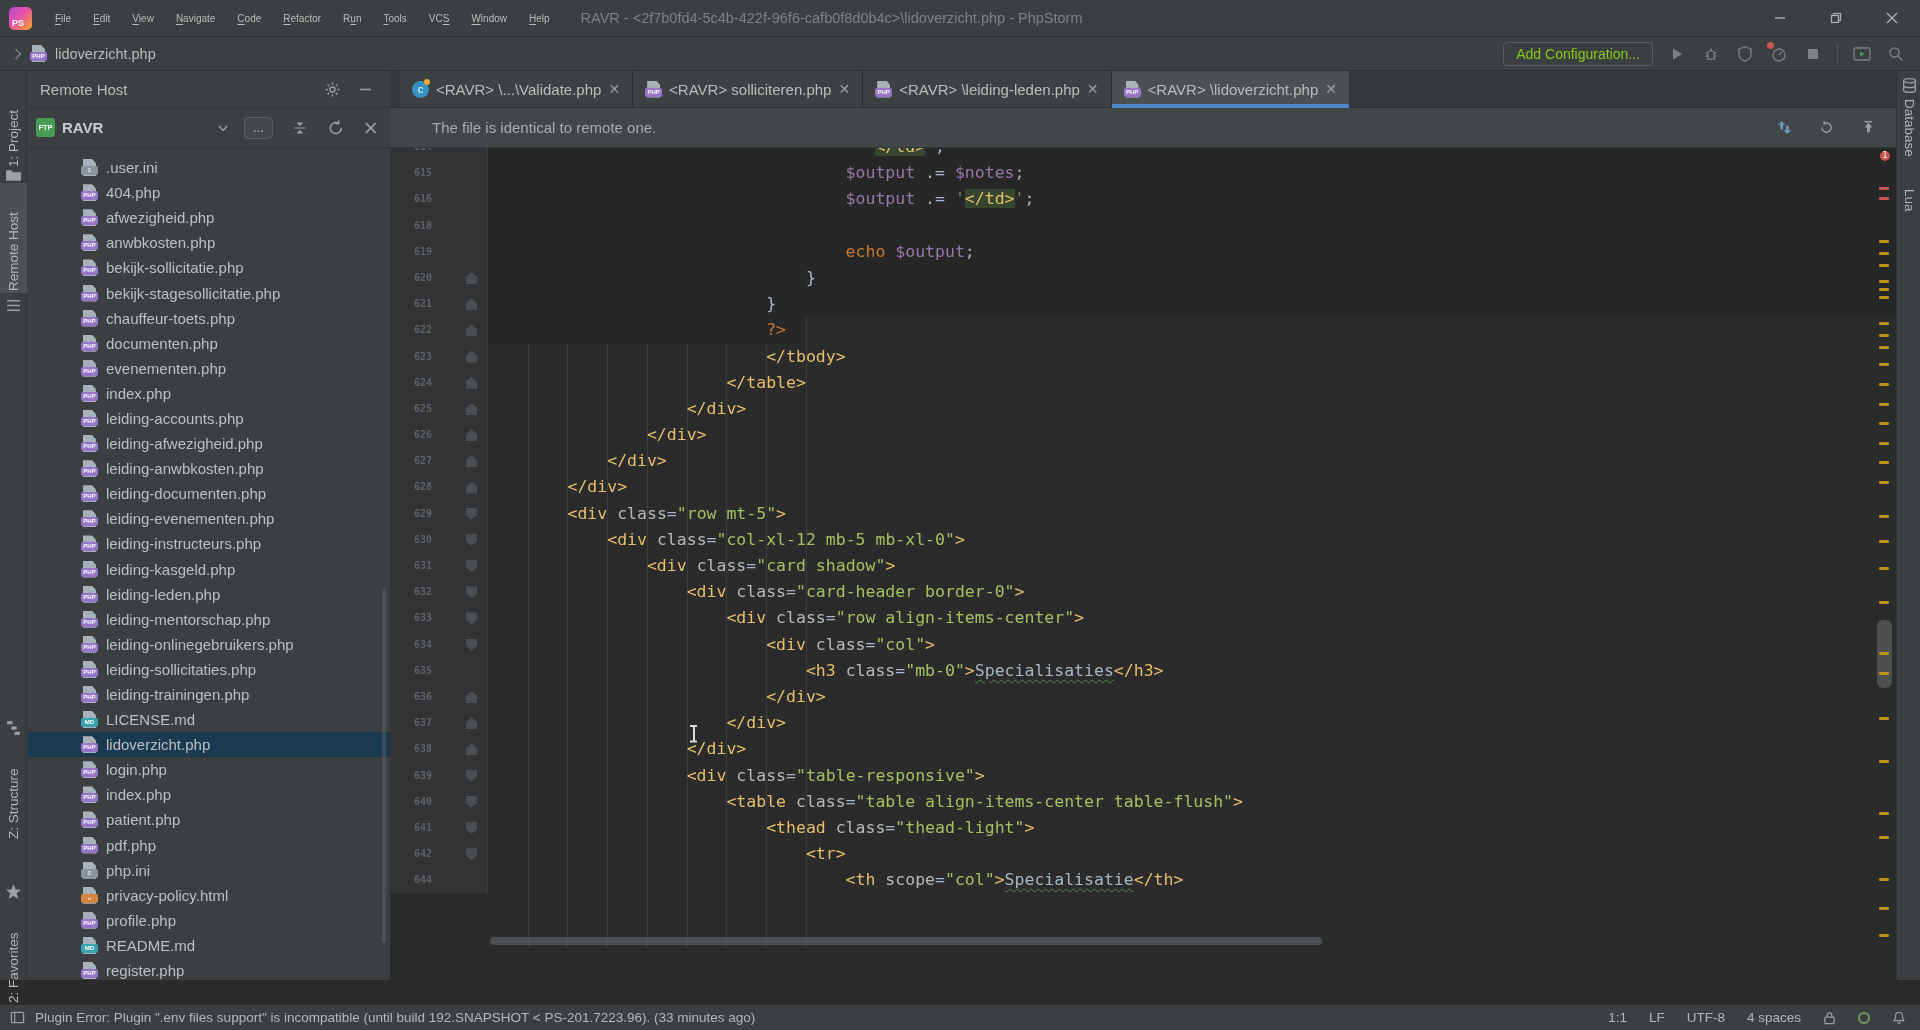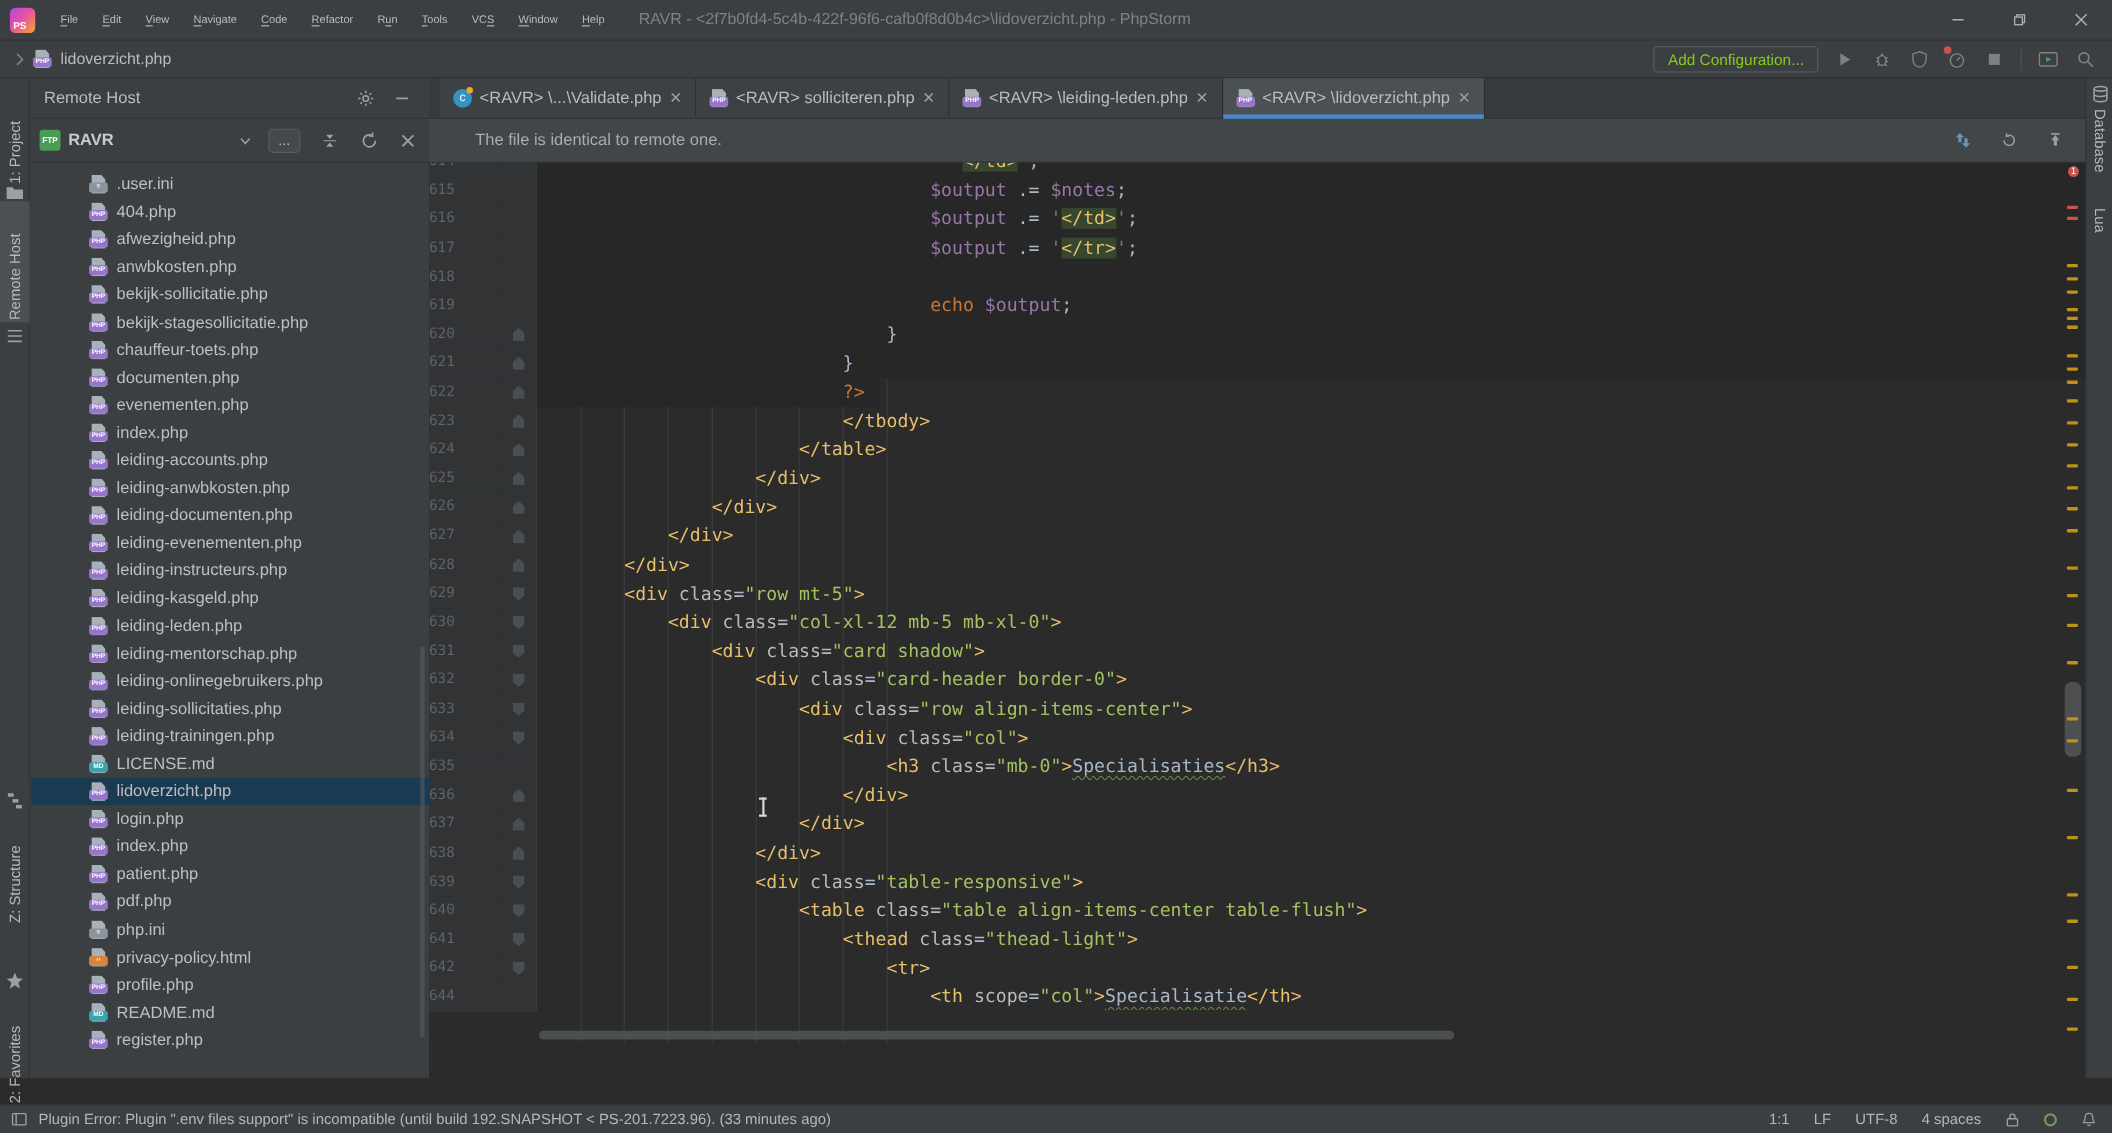--- a/index.html
+++ b/index.html
@@ -101,21 +101,21 @@
   .notif-icons { margin-left:auto; display:flex; gap:22px; }
   .notif-icons .tb-icon { color:#9DA0A2; }
 
   #code { position:absolute; left:0; top:77px; width:1506px; height:832px; overflow:hidden;
           font-family:"DejaVu Sans Mono", monospace; font-size:16.5px; }
   .guide { position:absolute; top:38px; height:762px; width:1px; background:#3A3D3F; z-index:1; }
   #code-lines { position:relative; z-index:2; margin-top:-14px; }
   .cline { display:flex; height:26.2px; line-height:26.2px; white-space:pre; }
   .cline.php { background:linear-gradient(90deg, rgba(0,0,0,0) 0 98px, #272727 98px); }
   .cline.phppart { background:linear-gradient(90deg, rgba(0,0,0,0) 0 98px, #272727 98px 410px, rgba(0,0,0,0) 410px); }
-  .lnum { width:66px; flex:none; text-align:left; color:#606366; font-size:13px; background:#313335; }
+  .lnum { width:66px; flex:none; text-align:center; color:#606366; font-size:10px; background:#313335;font-weight:bold; }
   .lfold { width:32px; flex:none; background:#313335; border-right:1px solid #3A3E40;
            display:flex; align-items:center; justify-content:center; }
   .fold { width:11px; height:12px; background:#4A4E50; }
   .fold.up   { clip-path:polygon(50% 0,100% 40%,100% 100%,0 100%,0 40%); }
   .fold.down { clip-path:polygon(0 0,100% 0,100% 60%,50% 100%,0 60%); }
   .lcode { color:#A9B7C6; }
   .tk-v { color:#9876AA; } .tk-o,.tk-p { color:#A9B7C6; }
   .tk-s { color:#6A8759; } .tk-k { color:#CC7832; }
   .tk-h { color:#E8BF6A; background:#37462F; }
   .tk-t { color:#E8BF6A; } .tk-a { color:#BABABA; } .tk-q { color:#A5C261; }
@@ -389,20 +389,27 @@
             <span class="band">PHP</span>
           </span>
           <span class="fname">index.php</span>
         </div>
         <div class="tree-row">
           <span class="ficon php">
             <span class="page"></span>
             <span class="band">PHP</span>
           </span>
           <span class="fname">leiding-accounts.php</span>
+        </div>
+        <div class="tree-row">
+          <span class="ficon php">
+            <span class="page"></span>
+            <span class="band">PHP</span>
+          </span>
+          <span class="fname">leiding-afwezigheid.php</span>
         </div>
         <div class="tree-row">
           <span class="ficon php">
             <span class="page"></span>
             <span class="band">PHP</span>
           </span>
           <span class="fname">leiding-anwbkosten.php</span>
         </div>
         <div class="tree-row">
           <span class="ficon php">
@@ -611,21 +618,20 @@
           <div class="guide" style="left: 256.88px;"></div>
           <div class="guide" style="left: 296.6px;"></div>
           <div class="guide" style="left: 336.32px;"></div>
           <div class="guide" style="left: 376.04px;"></div>
           <div class="guide" style="left: 415.76px;"></div>
         </div>
       <div id="code-lines">
           <div class="cline php"><span class="lnum">614</span><span class="lfold"></span><span class="lcode" style="padding-left: 38ch;"><span class="tk-s">'</span><span class="tk-h">&lt;/td&gt;</span><span class="tk-s">'</span><span class="tk-p">;</span></span></div>
           <div class="cline php"><span class="lnum">615</span><span class="lfold"></span><span class="lcode" style="padding-left: 36ch;"><span class="tk-v">$output</span><span class="tk-o"> .= </span><span class="tk-v">$notes</span><span class="tk-p">;</span></span></div>
           <div class="cline php"><span class="lnum">616</span><span class="lfold"></span><span class="lcode" style="padding-left: 36ch;"><span class="tk-v">$output</span><span class="tk-o"> .= </span><span class="tk-s">'</span><span class="tk-h">&lt;/td&gt;</span><span class="tk-s">'</span><span class="tk-p">;</span></span></div>
-          <div class="cline php"><span class="lnum">617</span><span class="lfold"></span><span class="lcode" style="padding-left: 36ch;"><span class="tk-v">$output</span><span class="tk-o"> .= </span><span class="tk-s">'</span><span class="tk-h">&lt;/tr&gt;</span><span class="tk-s">'</span><span class="tk-p">;</span></span></div>
           <div class="cline php"><span class="lnum">618</span><span class="lfold"></span><span class="lcode" style="padding-left: 0ch;"></span></div>
           <div class="cline php"><span class="lnum">619</span><span class="lfold"></span><span class="lcode" style="padding-left: 36ch;"><span class="tk-k">echo</span><span class="tk-o"> </span><span class="tk-v">$output</span><span class="tk-p">;</span></span></div>
           <div class="cline php"><span class="lnum">620</span><span class="lfold"><span class="fold up"></span></span><span class="lcode" style="padding-left: 32ch;"><span class="tk-p">}</span></span></div>
           <div class="cline php"><span class="lnum">621</span><span class="lfold"><span class="fold up"></span></span><span class="lcode" style="padding-left: 28ch;"><span class="tk-p">}</span></span></div>
           <div class="cline phppart"><span class="lnum">622</span><span class="lfold"><span class="fold up"></span></span><span class="lcode" style="padding-left: 28ch;"><span class="tk-k">?&gt;</span></span></div>
           <div class="cline"><span class="lnum">623</span><span class="lfold"><span class="fold up"></span></span><span class="lcode" style="padding-left: 28ch;"><span class="tk-t">&lt;/tbody&gt;</span></span></div>
           <div class="cline"><span class="lnum">624</span><span class="lfold"><span class="fold up"></span></span><span class="lcode" style="padding-left: 24ch;"><span class="tk-t">&lt;/table&gt;</span></span></div>
           <div class="cline"><span class="lnum">625</span><span class="lfold"><span class="fold up"></span></span><span class="lcode" style="padding-left: 20ch;"><span class="tk-t">&lt;/div&gt;</span></span></div>
           <div class="cline"><span class="lnum">626</span><span class="lfold"><span class="fold up"></span></span><span class="lcode" style="padding-left: 16ch;"><span class="tk-t">&lt;/div&gt;</span></span></div>
           <div class="cline"><span class="lnum">627</span><span class="lfold"><span class="fold up"></span></span><span class="lcode" style="padding-left: 12ch;"><span class="tk-t">&lt;/div&gt;</span></span></div>

